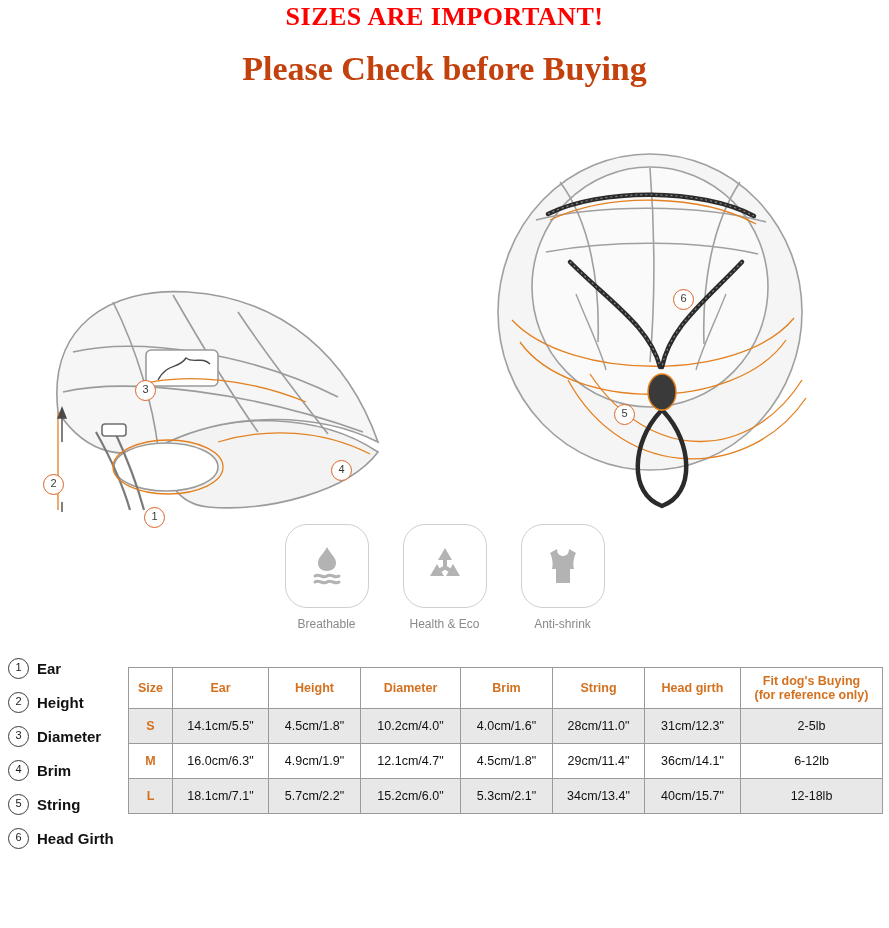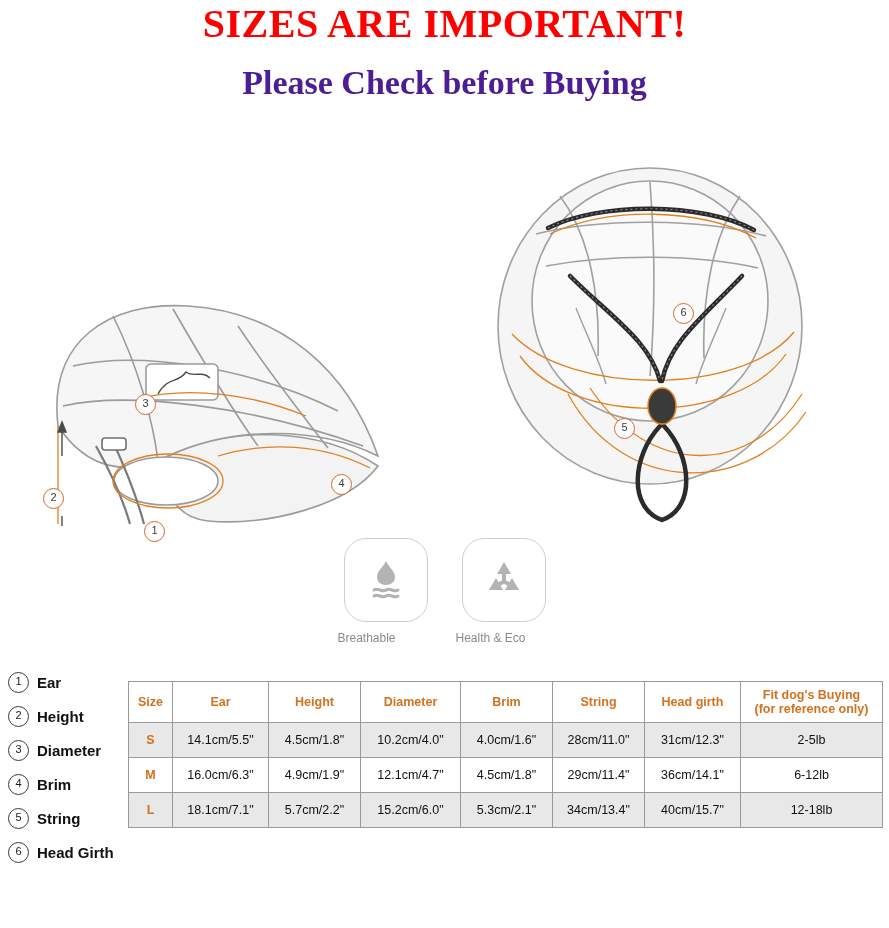--- a/index.html
+++ b/index.html
@@ -19,29 +19,29 @@
     width: 889px;
     height: 928px;
     position: relative;
   }
 
   
   .headline {
     text-align: center;
     color: #ff0000;
     font-family: "Liberation Serif", serif;
-    font-size: 40px;
+    font-size: 26px;
     font-weight: bold;
     letter-spacing: 0.5px;
     line-height: 1.0;
     padding-top: 4px;
   }
   .subhead {
     text-align: center;
-    color: #4c1d95;
+    color: #c2410c;
     font-family: "Liberation Serif", serif;
     font-size: 34px;
     font-weight: bold;
     line-height: 1.0;
     padding-top: 22px;
   }
 
   
   .illustrations {
     position: relative;
@@ -73,21 +73,21 @@
   .features {
     position: relative;
     margin-top: 12px;
     display: flex;
     justify-content: center;
     gap: 22px;
     padding: 0 60px;
   }
   .feature {
     width: 96px;
-    text-align: left;
+    text-align: center;
   }
   .feature .badge {
     width: 82px;
     height: 82px;
     margin: 0 auto;
     border: 1.5px solid #cfcfcf;
     border-radius: 22px;
     display: flex;
     align-items: center;
     justify-content: center;
@@ -289,20 +289,28 @@
             <path d="M24 6 L31 18 L26 18 L26 24 L22 24 L22 18 L17 18 Z"></path>
             <path d="M9 34 L16 22 L18.5 26.3 L23.7 23.3 L25.7 26.8 L20.5 29.8 L23 34 Z"></path>
             <path d="M39 34 L25 34 L27.5 29.8 L22.3 26.8 L24.3 23.3 L29.5 26.3 L32 22 Z"></path>
           </g>
         </svg>
       </div>
       <div class="flabel">Health &amp; Eco</div>
     </div>
 
 
+    <div class="feature">
+      <div class="badge">
+        <svg width="46" height="46" viewBox="0 0 46 46">
+          <path d="M17 6 C17 11 20 13 23 13 C26 13 29 11 29 6 L36 10 C33 16 33 22 34 26 L30 26 L30 40 L16 40 L16 26 L12 26 C13 22 13 16 10 10 Z" fill="#b3b3b3"></path>
+        </svg>
+      </div>
+      <div class="flabel">Anti-shrink</div>
+    </div>
 
   </div>
 
   <div class="bottom">
 
     <div class="legend">
       <div class="legend-row">
         <span class="legend-num">1</span>
         <span class="legend-label">Ear</span>
       </div>

